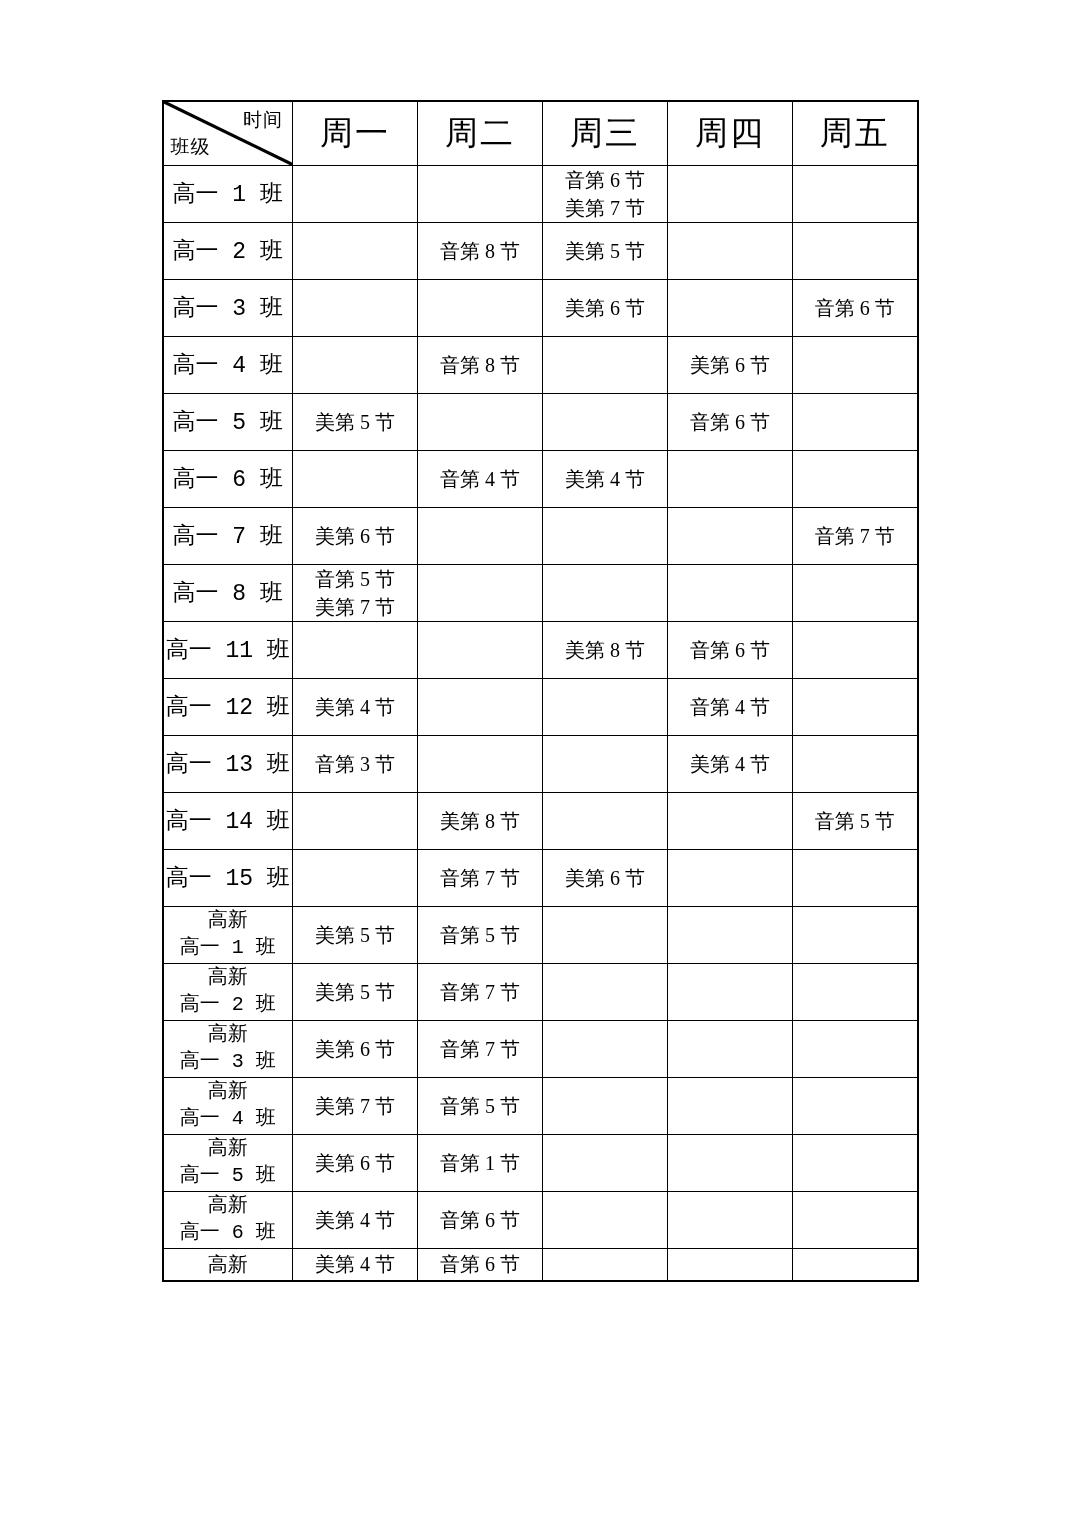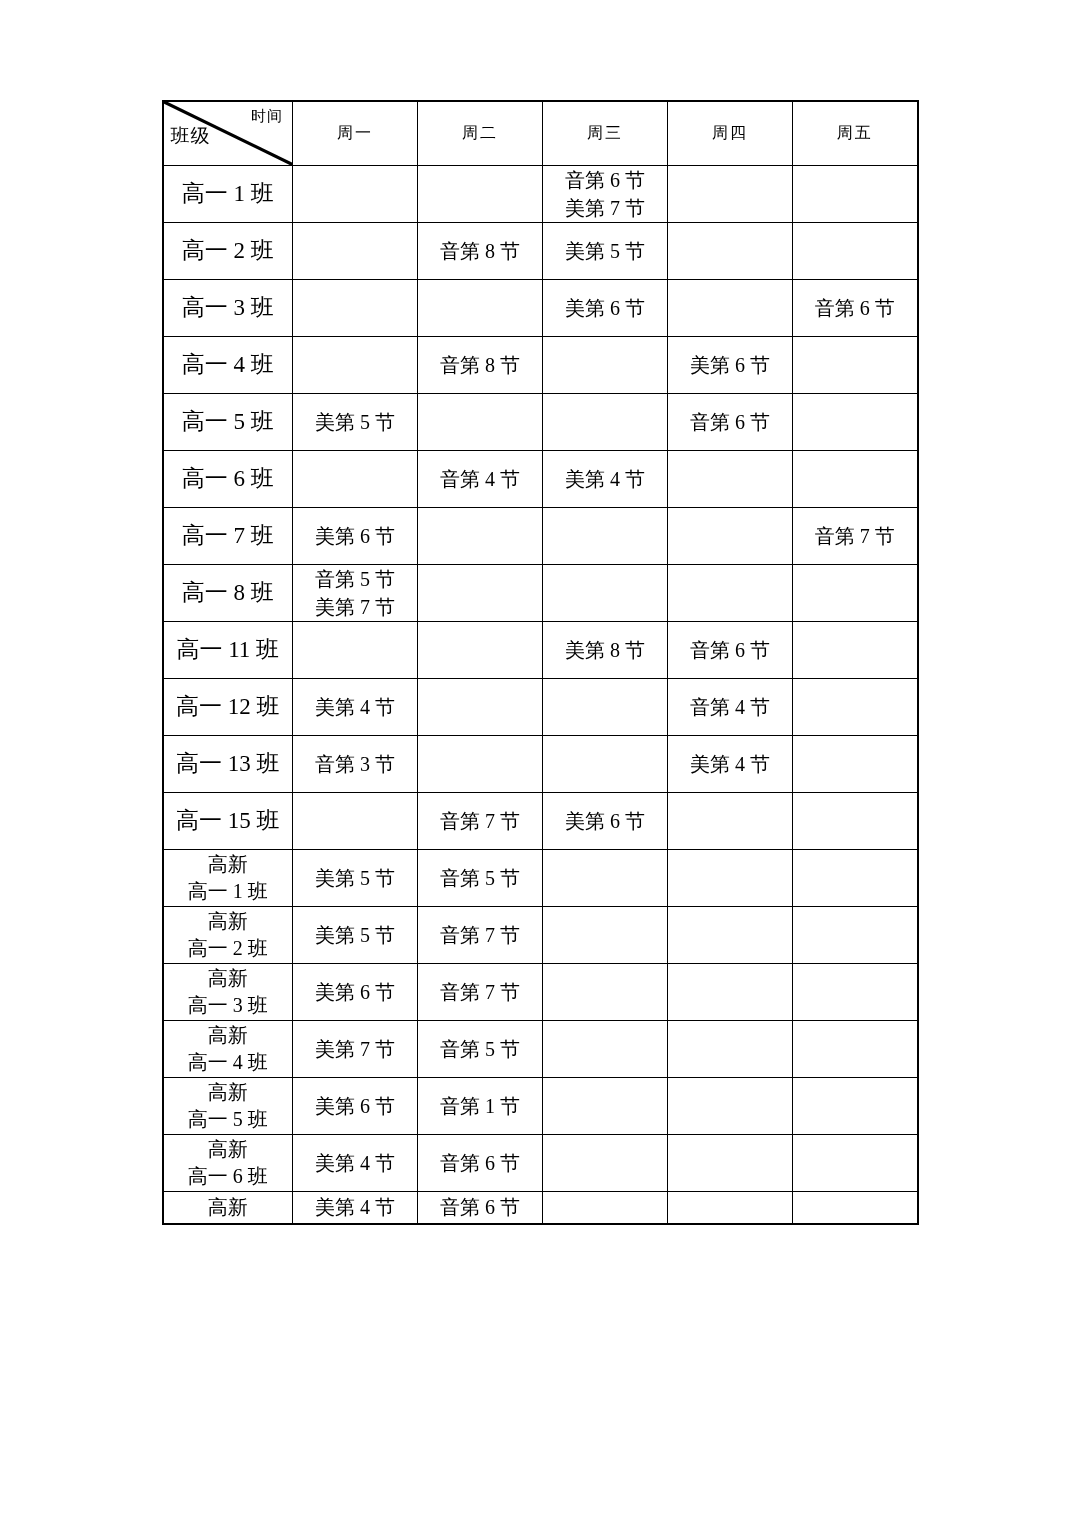--- a/index.html
+++ b/index.html
@@ -29,52 +29,53 @@
   table.schedule th, table.schedule td {
     border: 1px solid #000;
     padding: 0;
     text-align: center;
     vertical-align: middle;
     font-weight: normal;
     overflow: hidden;
   }
   tr.head-row { height: 64px; }
   th.day-header {
-    font-size: 16px;
+    font-size: 33px;
     letter-spacing: 2px;
   }
   
   th.corner-cell {
     position: relative;
     padding: 0;
   }
   th.corner-cell svg {
     position: absolute;
     top: 0; left: 0;
     width: 100%; height: 100%;
     display: block;
   }
   .corner-time {
     position: absolute;
     top: 5px; right: 9px;
-    font-size: 15px;
+    font-size: 19px;
     letter-spacing: 1px;
   }
   .corner-class {
     position: absolute;
-    bottom: 16px; left: 7px;
+    bottom: 5px; left: 7px;
     font-size: 19px;
     letter-spacing: 1px;
     margin-top: 32px;
   }
   
   tr.body-row { height: 57px; }
   tr.body-row.compact { height: 33px; }
   th.row-label {
     font-size: 23px;
+    font-family: Liberation Mono, monospace;
   }
   th.row-label.two-line {
     font-size: 20px;
     line-height: 1.32;
   }
   tr.body-row.compact th.row-label { font-size: 20px; }
   td.schedule-cell {
     font-size: 20px;
     line-height: 1.4;
   }
@@ -256,20 +257,34 @@
           </td>
           <td class="schedule-cell"></td>
           <td class="schedule-cell"></td>
           <td class="schedule-cell">
             <div>美第 4 节</div>
           </td>
           <td class="schedule-cell"></td>
         </tr>
         <tr class="body-row">
           <th class="row-label">
+            <div>高一 14 班</div>
+          </th>
+          <td class="schedule-cell"></td>
+          <td class="schedule-cell">
+            <div>美第 8 节</div>
+          </td>
+          <td class="schedule-cell"></td>
+          <td class="schedule-cell"></td>
+          <td class="schedule-cell">
+            <div>音第 5 节</div>
+          </td>
+        </tr>
+        <tr class="body-row">
+          <th class="row-label">
             <div>高一 15 班</div>
           </th>
           <td class="schedule-cell"></td>
           <td class="schedule-cell">
             <div>音第 7 节</div>
           </td>
           <td class="schedule-cell">
             <div>美第 6 节</div>
           </td>
           <td class="schedule-cell"></td>

